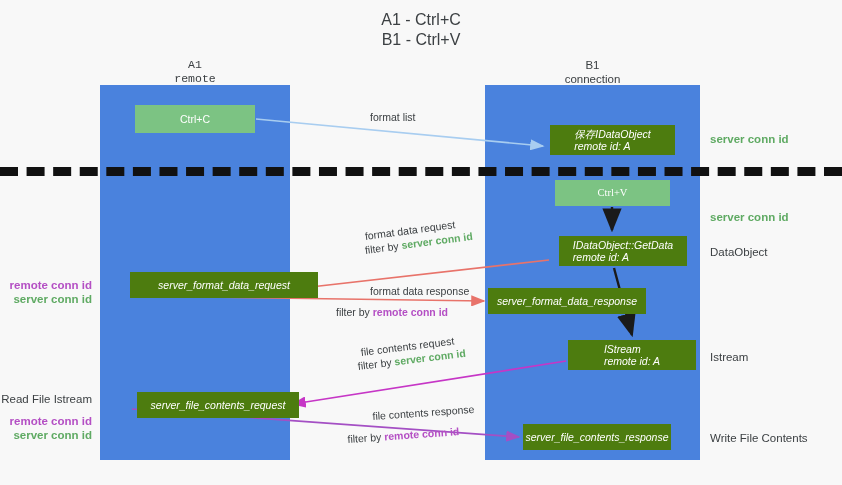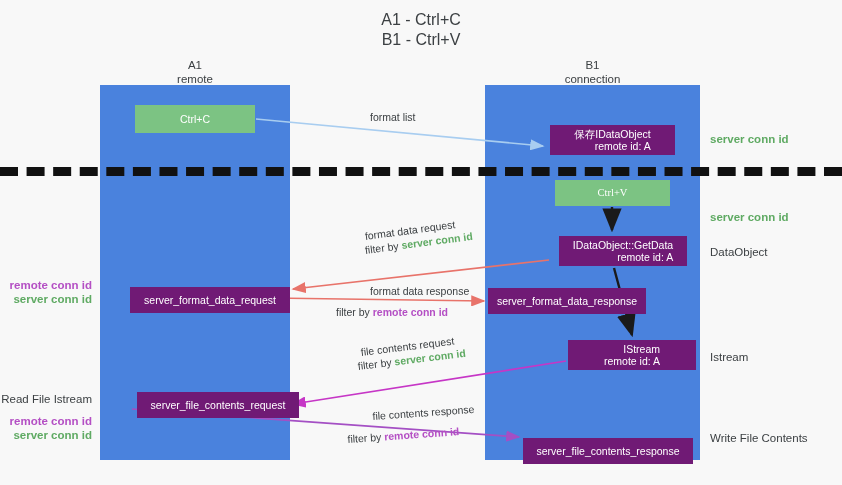--- a/index.html
+++ b/index.html
@@ -15,46 +15,46 @@
   .abs{position:absolute;}
   
   #title{
     left:0;top:10px;width:842px;text-align:center;
     font-size:16px;line-height:20px;color:#3c4043;
   }
   
   .col-head{
     text-align:center;font-size:11.5px;line-height:14px;color:#3c4043;
   }
-  #head-a1{left:130px;top:58px;width:130px;}
+  #head-a1{left:130px;top:58px;width:130px;font-family:Liberation Mono, monospace;}
   #head-b1{left:525px;top:58px;width:135px;}
   
   .panel{background:#4a82dd;}
   #panel-a1{left:100px;top:85px;width:190px;height:375px;}
   #panel-b1{left:485px;top:85px;width:215px;height:375px;}
   
   .box{
     box-sizing:border-box;
     display:flex;align-items:center;justify-content:center;
-    text-align:right;
+    text-align:left;
     font-size:10.5px;line-height:12.5px;
     color:#ffffff;
     padding:2px 12px;
   }
   .box-green{background:#7cc383;}
-  .box-orange{background:#701a75;}
+  .box-orange{background:#4d7c0f;font-style:italic;}
   #box-ctrlc{left:135px;top:105px;width:120px;height:28px;}
   #box-save-idataobject{left:550px;top:125px;width:125px;height:30px;}
   #box-ctrlv{left:555px;top:180px;width:115px;height:26px;font-family:Liberation Serif, serif;}
   #box-getdata{left:550px;top:236px;width:128px;height:30px;margin-left:9px;}
-  #box-fmt-req{left:130px;top:287px;width:160px;height:26px;}
+  #box-fmt-req{left:130px;top:272px;width:188px;height:26px;}
   #box-fmt-res{left:488px;top:288px;width:158px;height:26px;}
   #box-istream{left:568px;top:340px;width:128px;height:30px;}
   #box-file-req{left:128px;top:392px;width:162px;height:26px;margin-left:9px;}
-  #box-file-res{left:523px;top:424px;width:170px;height:26px;margin-top:14px;}
+  #box-file-res{left:523px;top:424px;width:148px;height:26px;}
   
   .side-label{font-size:11.5px;line-height:14px;color:#3c4043;}
   .conn-green{color:#5faa63;font-weight:bold;}
   .conn-purple{color:#b44fc4;font-weight:bold;}
   #lbl-srv-1{left:710px;top:132px;}
   #lbl-srv-2{left:710px;top:210px;}
   #lbl-dataobject{left:710px;top:245px;}
   #lbl-istream{left:710px;top:350px;}
   #lbl-write-file{left:710px;top:431px;}
   

